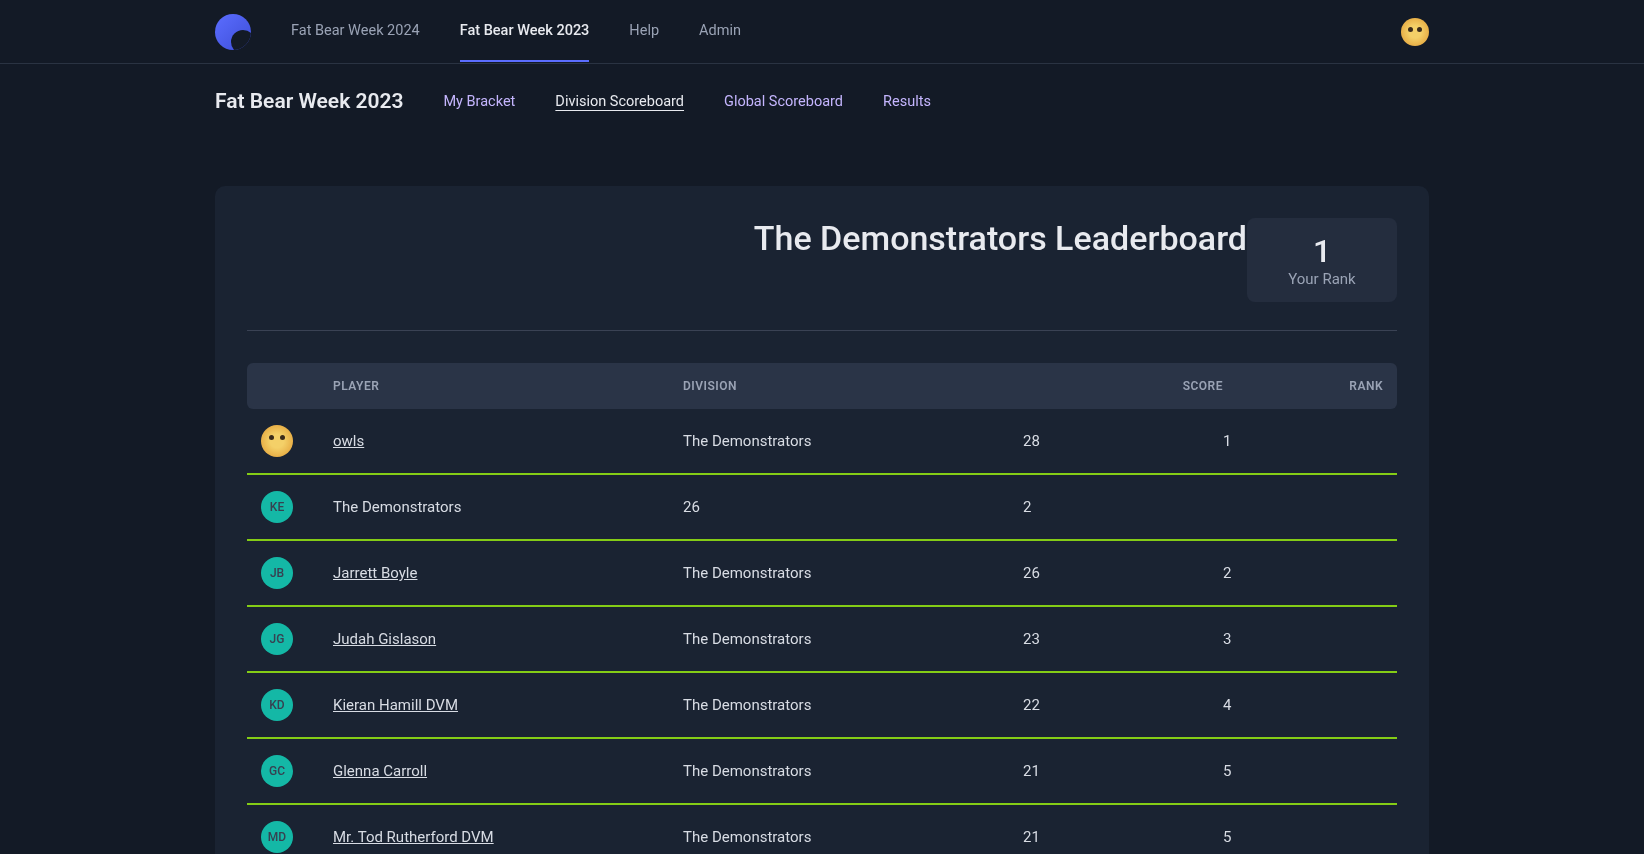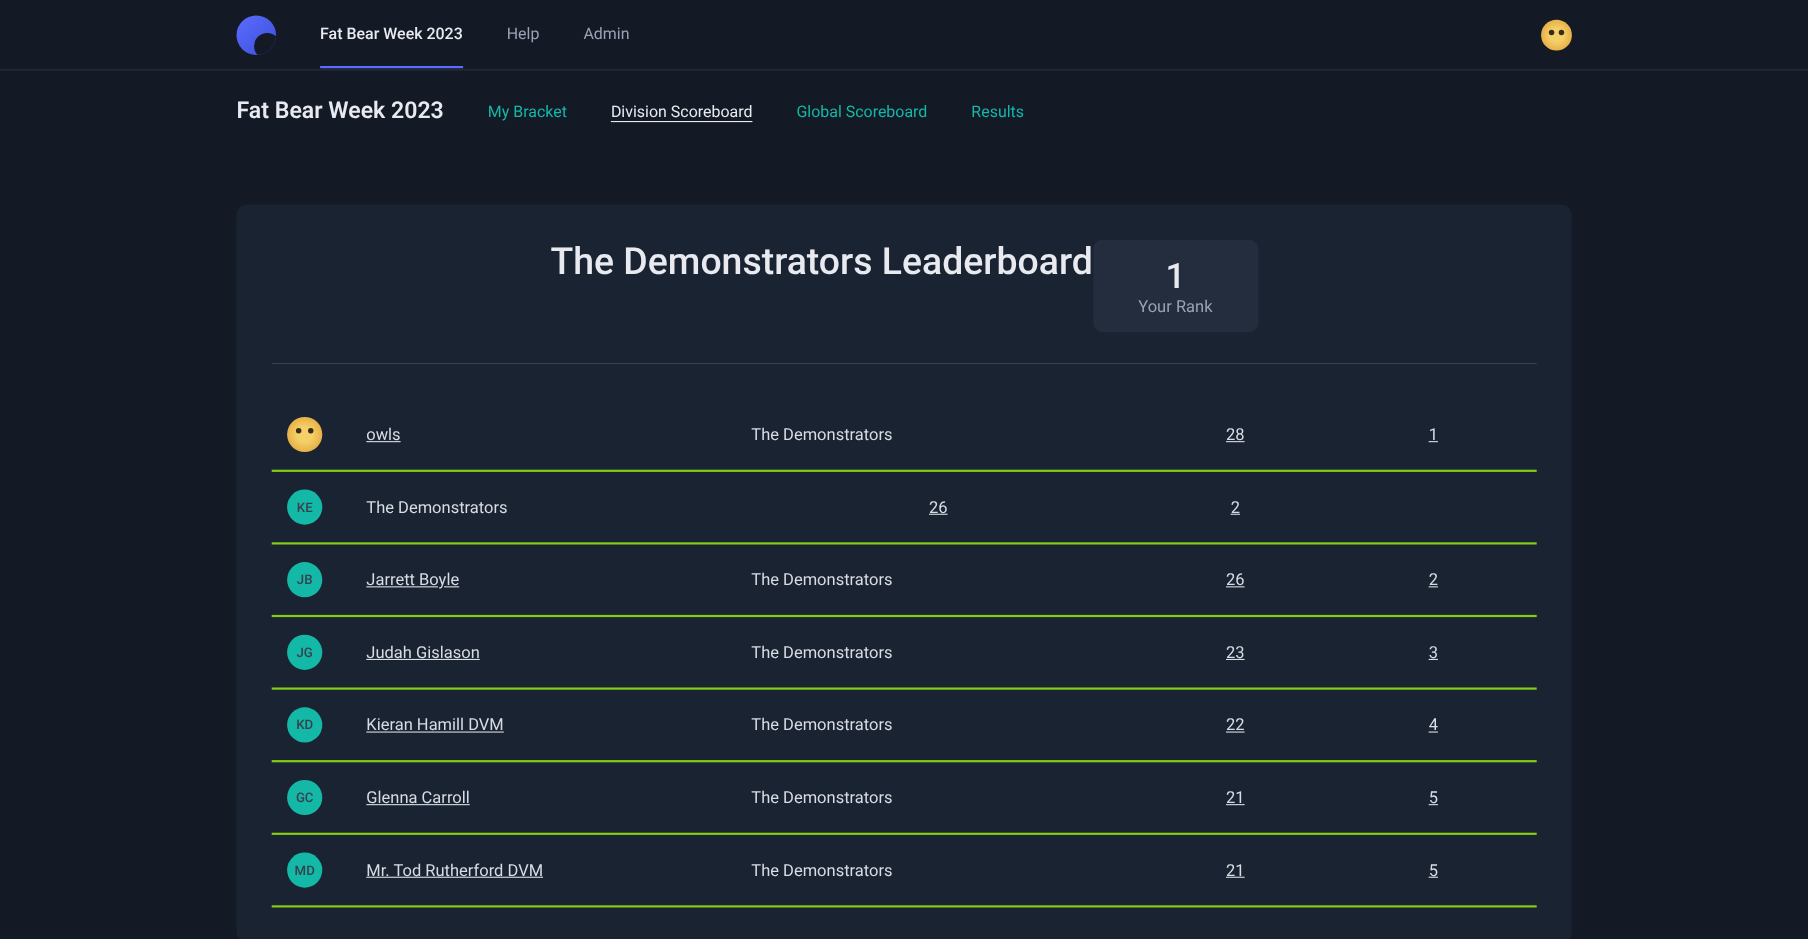--- a/index.html
+++ b/index.html
@@ -88,39 +88,39 @@
       height: 74px;
       gap: 40px;
     }
     .sub-nav-title {
       font-size: 21px;
       font-weight: 600;
       color: #e8eaef;
       margin-right: 0px;
     }
     .sub-nav-link {
-      color: #14b8a6;
+      color: #c4b5fd;
       font-size: 14.5px;
       text-decoration: none;
       cursor: pointer;
     }
     .sub-nav-link.active {
       color: #e8eaef;
       text-decoration: underline;
       text-underline-offset: 4px;
     }
     .card {
       margin: 48px 215px 0 215px;
       background: #1a2332;
       border-radius: 10px;
       padding: 32px;
     }
     .card-header {
       display: flex;
-      justify-content: center;
+      justify-content: flex-end;
       align-items: flex-start;
       padding-bottom: 28px;
       border-bottom: 1px solid #3a4254;
       margin-bottom: 32px;
     }
     .card-title {
       font-size: 34px;
       font-weight: 500;
       color: #e8eaef;
       margin-bottom: 12px;
@@ -202,32 +202,32 @@
     .row-avatar.owl::after { right: 8px; }
     .player-name {
       color: #d8dce4;
       text-decoration: underline;
       cursor: pointer;
     }
     .division-cell {
       color: #d8dce4;
     }
     .score-cell, .rank-cell {
-      text-align: center;
+      text-align: left;
       color: #d8dce4;
-      text-decoration: underline;
     }
   </style>
 </head>
 <body>
 
 <div class="top-nav">
   <div class="top-nav-left">
     <div class="logo"></div>
     <div class="top-nav-links">
+      <a class="top-nav-link">Fat Bear Week 2024</a>
       <a class="top-nav-link active">Fat Bear Week 2023</a>
       <a class="top-nav-link">Help</a>
       <a class="top-nav-link">Admin</a>
     </div>
   </div>
   <div class="avatar-top"></div>
 </div>
 
 <div class="sub-nav">
   <span class="sub-nav-title">Fat Bear Week 2023</span>
@@ -242,20 +242,27 @@
     <div>
       <h1 class="card-title">The Demonstrators Leaderboard</h1>
     </div>
     <div class="rank-box">
       <div class="rank-number">1</div>
       <div class="rank-label">Your Rank</div>
     </div>
   </div>
 
   <div class="table">
+    <div class="table-head">
+      <span></span>
+      <span class="th-player">PLAYER</span>
+      <span>DIVISION</span>
+      <span class="th-score">SCORE</span>
+      <span class="th-rank">RANK</span>
+    </div>
 
     <div class="table-row">
       <span class="avatar-cell">
           <span class="row-avatar owl"></span>
         </span>
       <a class="player-name">owls</a>
       <span class="division-cell">The Demonstrators</span>
       <span class="score-cell">28</span>
       <span class="rank-cell">1</span>
     </div>

